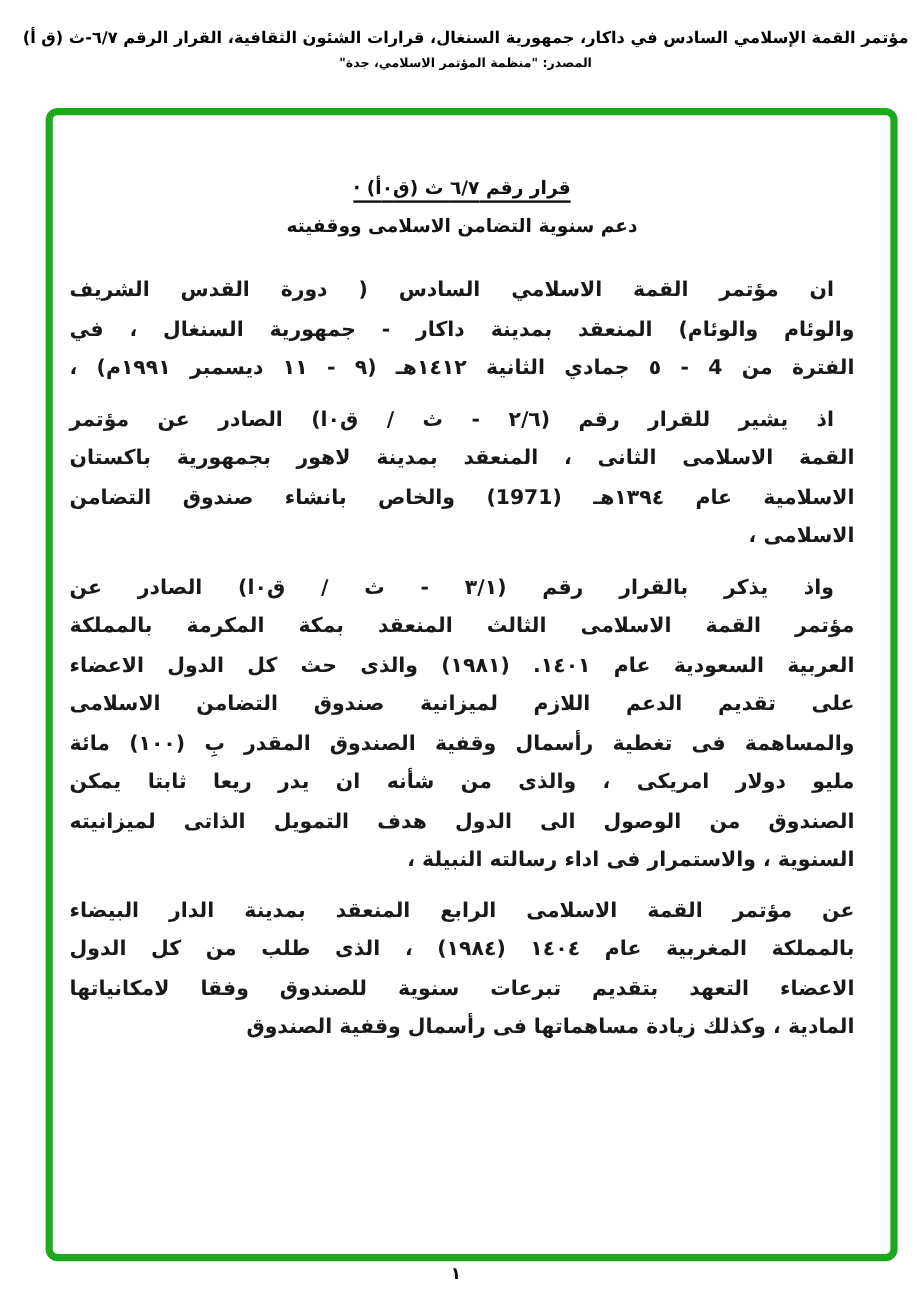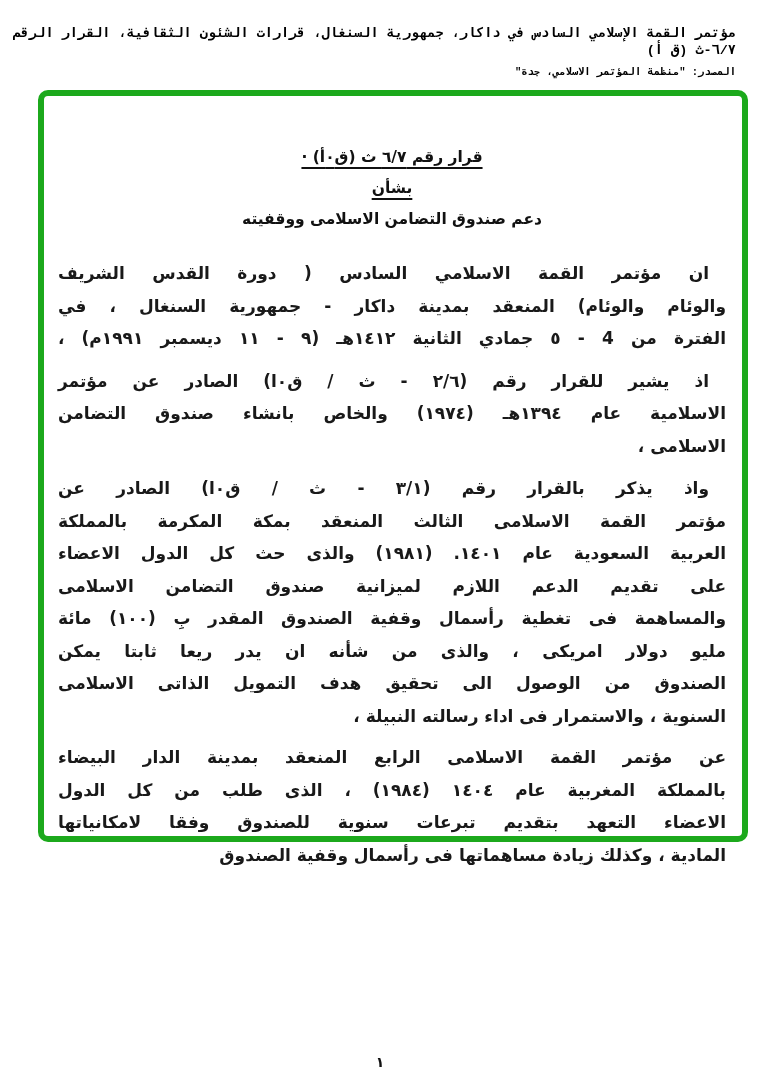--- a/index.html
+++ b/index.html
@@ -1,23 +1,23 @@
 <!DOCTYPE html>
 <html><head>
 <meta charset="utf-8">
 <style>
   html,body{margin:0;padding:0;background:#ffffff;}
   .page{position:relative;width:764px;height:1082px;background:#ffffff;overflow:hidden;
         font-family:"DejaVu Sans",sans-serif;color:#1a1a1a;}
-  .hdr{position:absolute;top:24px;left:12px;right:28px;direction:rtl;color:#000;font-family:Liberation Mono, monospace;}
+  .hdr{position:absolute;top:24px;left:12px;right:0;direction:rtl;text-align:center;color:#000;}
   .hdr1{font-size:13.5px;font-weight:bold;letter-spacing:0;}
   .hdr2{font-size:10.5px;font-weight:bold;margin-top:7px;}
-  .frame{position:absolute;top:90px;left:38px;width:710px;height:752px;box-sizing:border-box;
+  .frame{position:absolute;top:90px;left:38px;width:710px;height:961px;box-sizing:border-box;
          border:6px solid #1ca91c;border-radius:10px;direction:rtl;
-         padding:46px 16px 0 14px;}
+         padding:46px 30px 0 14px;}
   .titleblock{text-align:center;margin-bottom:22px;}
   .tline{font-size:15.5px;font-weight:bold;line-height:31px;color:#111;}
   .u{text-decoration:underline;text-decoration-thickness:2px;text-underline-offset:5px;}
   .para{font-size:17px;font-weight:bold;line-height:32.5px;color:#191919;margin:0 0 9px 0;}
   .line{white-space:normal;}
   .line.j{text-align:justify;text-align-last:justify;}
   .line.last{text-align-last:auto;}
   .line.indent{text-indent:17px;margin-top:10px;}
   .lead-u{text-decoration-thickness:2px;text-underline-offset:5px;}
   .pagenum{position:absolute;bottom:12px;left:0;right:4px;text-align:center;
@@ -30,44 +30,44 @@
 
   <div class="hdr">
     <div class="hdr1">مؤتمر القمة الإسلامي السادس في داكار، جمهورية السنغال، قرارات الشئون الثقافية، القرار الرقم ٦/٧-ث (ق أ)</div>
     <div class="hdr2">المصدر: "منظمة المؤتمر الاسلامي، جدة"</div>
   </div>
 
   <div class="frame">
 
     <div class="titleblock">
       <div class="tline"><span class="u">قرار رقم ٦/٧ ث (ق٠أ) ·</span></div>
-      <div class="tline"><span class="u">بشأن</span></div>
-      <div class="tline">دعم صندوق التضامن الاسلامى ووقفيته</div>
+      <div class="tline">دعم سنوية التضامن الاسلامى ووقفيته</div>
     </div>
 
     <div class="para">
       <div class="line j indent">ان مؤتمر القمة الاسلامي السادس ( دورة القدس الشريف</div>
       <div class="line j">والوئام والوئام) المنعقد بمدينة داكار - جمهورية السنغال ، في</div>
       <div class="line j">الفترة من 4 - ٥ جمادي الثانية ١٤١٢هـ (٩ - ١١ ديسمبر ١٩٩١م) ،</div>
     </div>
 
     <div class="para">
       <div class="line j indent"><span class="lead-u">اذ يشير</span><span> للقرار رقم (٢/٦ - ث / ق٠ا) الصادر عن مؤتمر</span></div>
-      <div class="line j">الاسلامية عام ١٣٩٤هـ (١٩٧٤) والخاص بانشاء صندوق التضامن</div>
+      <div class="line j">القمة الاسلامى الثانى ، المنعقد بمدينة لاهور بجمهورية باكستان</div>
+      <div class="line j">الاسلامية عام ١٣٩٤هـ (1971) والخاص بانشاء صندوق التضامن</div>
       <div class="line last">الاسلامى ،</div>
     </div>
 
     <div class="para">
       <div class="line j indent"><span class="lead-u">واذ يذكر</span><span> بالقرار رقم (٣/١ - ث / ق٠ا) الصادر عن</span></div>
       <div class="line j">مؤتمر القمة الاسلامى الثالث المنعقد بمكة المكرمة بالمملكة</div>
       <div class="line j">العربية السعودية عام ١٤٠١. (١٩٨١) والذى حث كل الدول الاعضاء</div>
       <div class="line j">على تقديم الدعم اللازم لميزانية صندوق التضامن الاسلامى</div>
       <div class="line j">والمساهمة فى تغطية رأسمال وقفية الصندوق المقدر بِ (١٠٠) مائة</div>
       <div class="line j">مليو دولار امريكى ، والذى من شأنه ان يدر ريعا ثابتا يمكن</div>
-      <div class="line j">الصندوق من الوصول الى تحقيق هدف التمويل الذاتى الاسلامى</div>
+      <div class="line j">الصندوق من الوصول الى الدول هدف التمويل الذاتى لميزانيته</div>
       <div class="line last">السنوية ، والاستمرار فى اداء رسالته النبيلة ،</div>
     </div>
 
     <div class="para">
       <div class="line j">عن مؤتمر القمة الاسلامى الرابع المنعقد بمدينة الدار البيضاء</div>
       <div class="line j">بالمملكة المغربية عام ١٤٠٤ (١٩٨٤) ، الذى طلب من كل الدول</div>
       <div class="line j">الاعضاء التعهد بتقديم تبرعات سنوية للصندوق وفقا لامكانياتها</div>
       <div class="line last">المادية ، وكذلك زيادة مساهماتها فى رأسمال وقفية الصندوق</div>
     </div>
 

